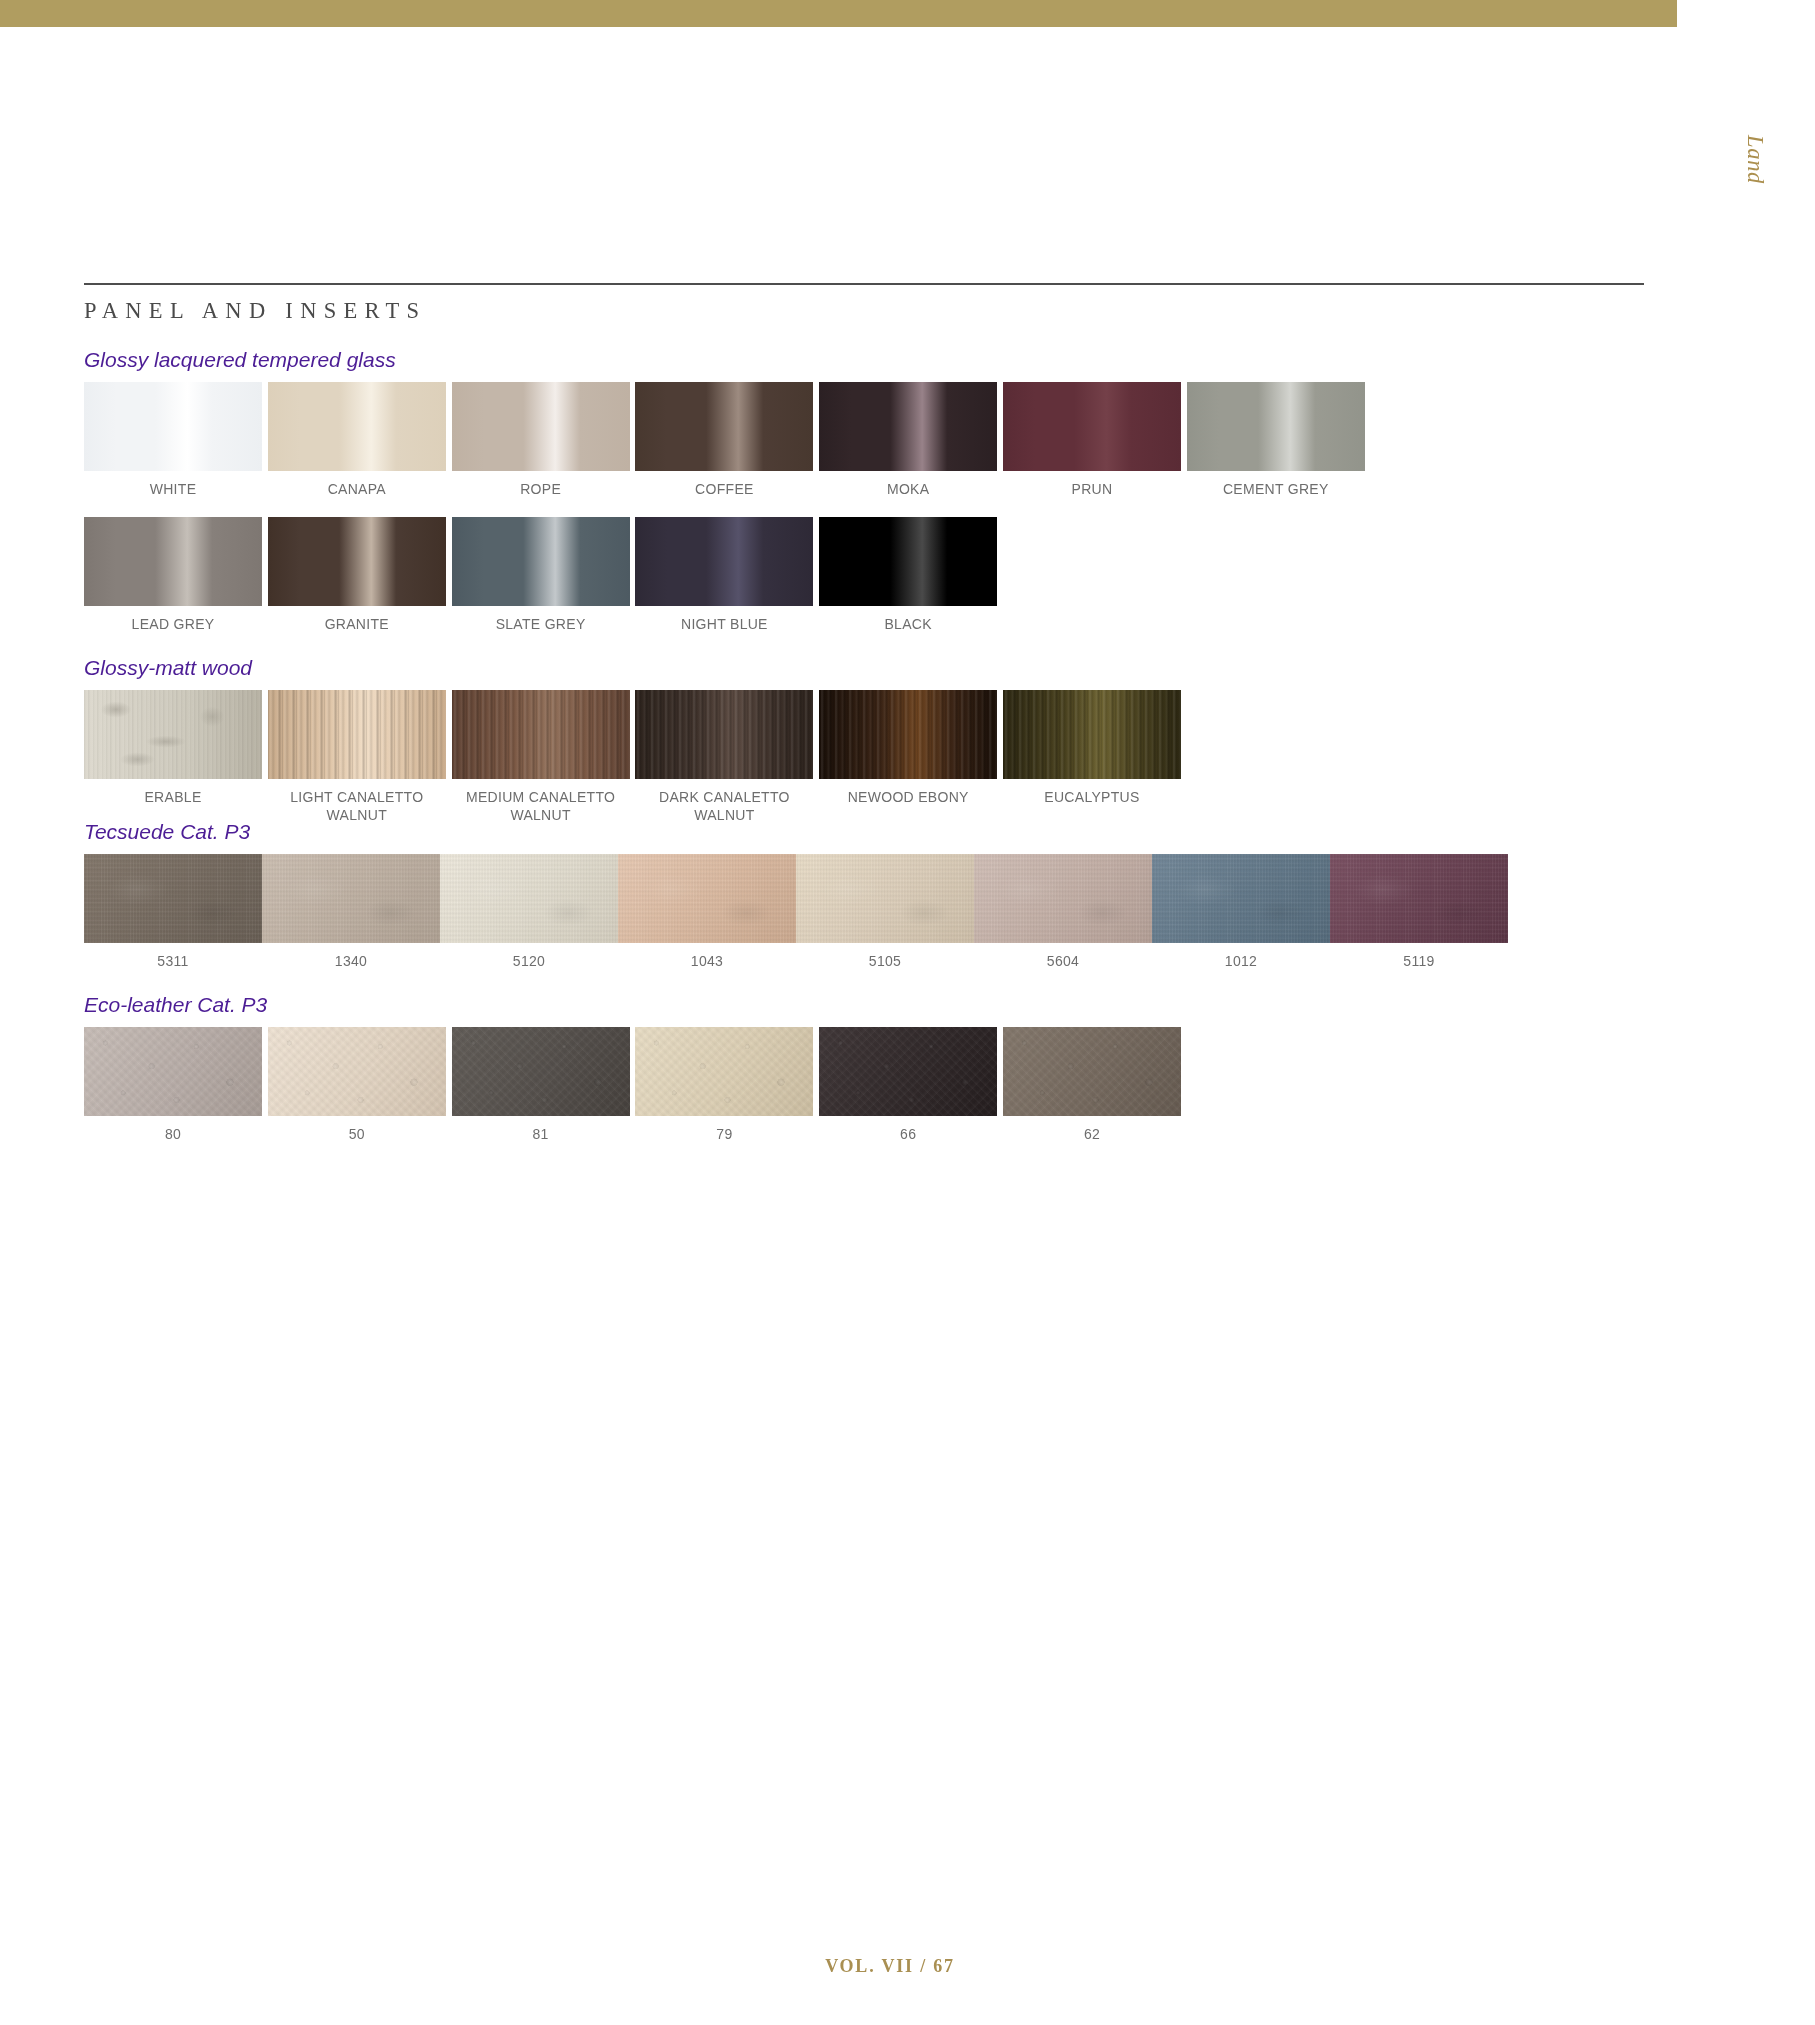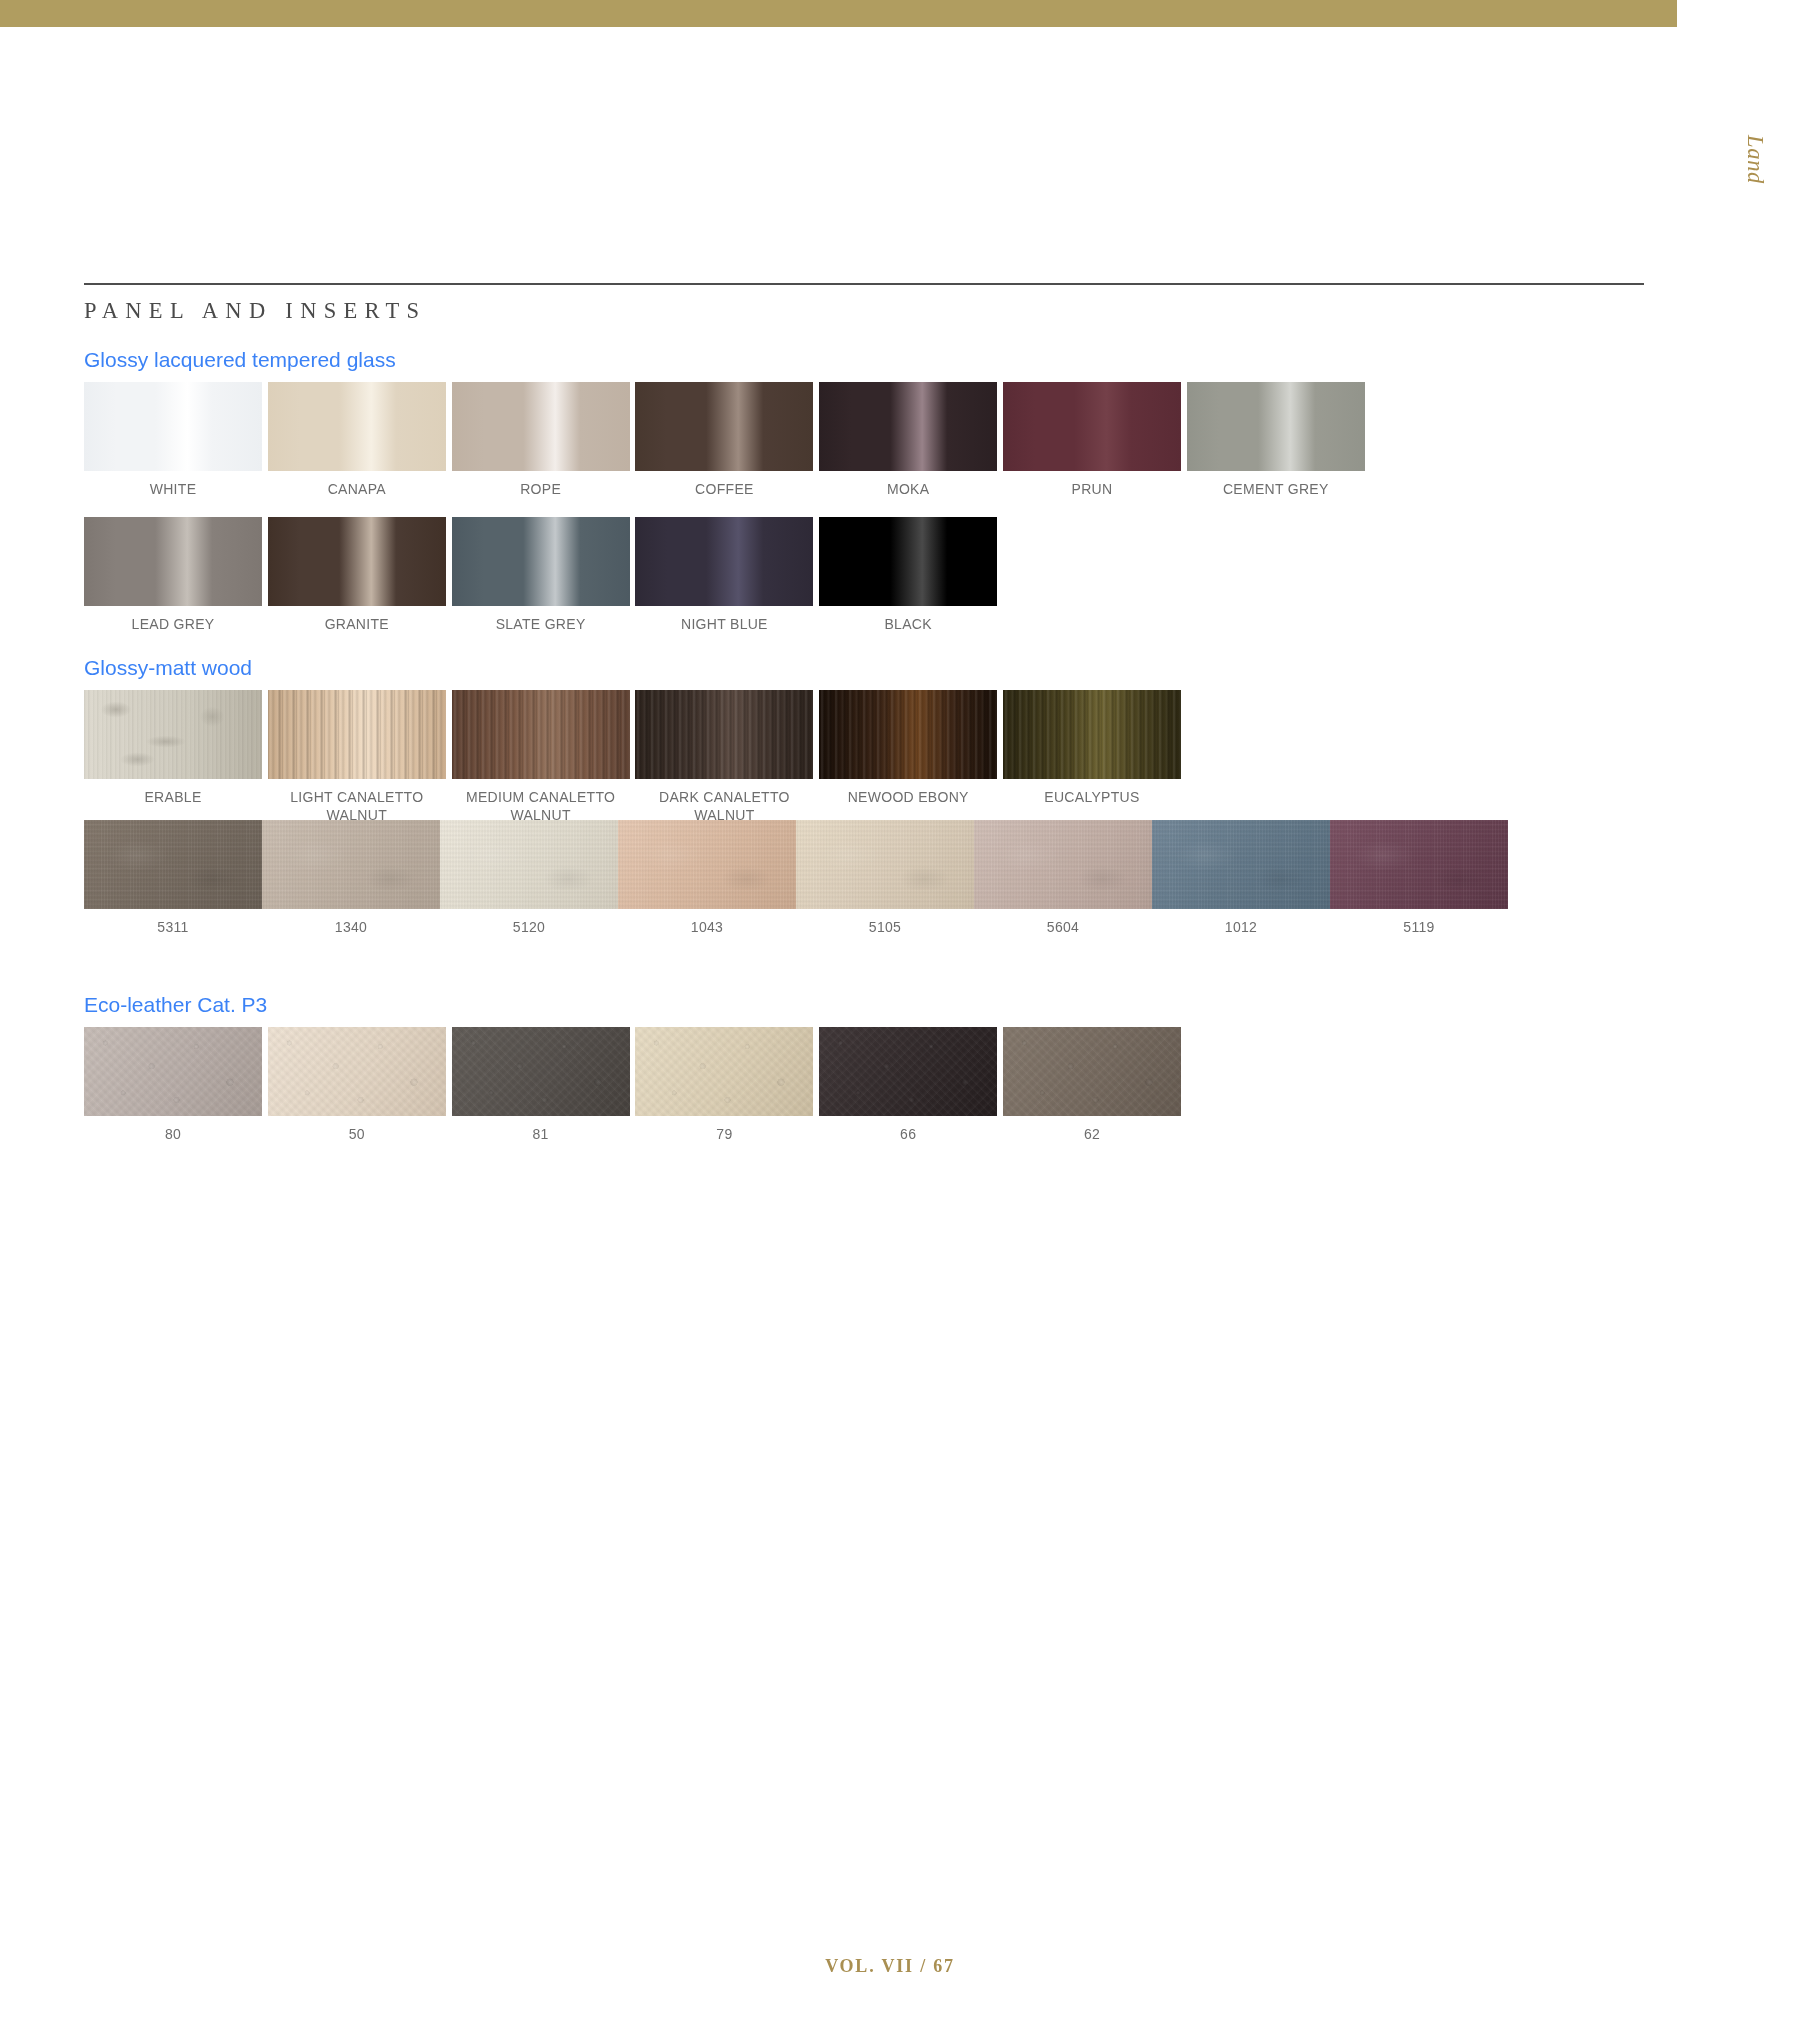--- a/index.html
+++ b/index.html
@@ -63,22 +63,23 @@
 
   
   .section {
     position: absolute;
     left: 84px;
     width: 1560px;
   }
 
   .section-title {
     font-family: "Liberation Sans", sans-serif;
+    font-style: italic;
     font-size: 21px;
-    color: #3b82f6;
+    color: #4c1d95;
     margin: 0 0 10.2px 0;
     white-space: nowrap;
     font-weight: 300;
   }
 
   .swatch-row {
     display: flex;
     flex-direction: row;
     align-items: flex-start;
     gap: 5.8px;
@@ -211,20 +212,21 @@
           <div class="swatch" title="NEWOOD EBONY" style="background: repeating-linear-gradient(to right, rgba(0, 0, 0, 0.16) 0px, rgba(0, 0, 0, 0) 1.5px, rgba(255, 255, 255, 0.1) 2.9px, rgba(0, 0, 0, 0.1) 5.1px, rgba(0, 0, 0, 0) 7.3px, rgba(255, 255, 255, 0.05) 9.5px, rgba(0, 0, 0, 0.18) 11.6px, rgba(0, 0, 0, 0) 14px), linear-gradient(to right, rgb(25, 15, 8) 0%, rgb(59, 36, 21) 35%, rgb(110, 68, 32) 55%, rgb(59, 36, 21) 75%, rgb(25, 15, 8) 100%);"></div>
           <div class="swatch-label">NEWOOD EBONY</div>
         </div>
         <div class="swatch-cell">
           <div class="swatch" title="EUCALYPTUS" style="background: repeating-linear-gradient(to right, rgba(0, 0, 0, 0.16) 0px, rgba(0, 0, 0, 0) 1.5px, rgba(255, 255, 255, 0.1) 2.9px, rgba(0, 0, 0, 0.1) 5.1px, rgba(0, 0, 0, 0) 7.3px, rgba(255, 255, 255, 0.05) 9.5px, rgba(0, 0, 0, 0.18) 11.6px, rgba(0, 0, 0, 0) 14px), linear-gradient(to right, rgb(44, 39, 18) 0%, rgb(74, 66, 31) 35%, rgb(108, 98, 49) 55%, rgb(74, 66, 31) 75%, rgb(44, 39, 18) 100%);"></div>
           <div class="swatch-label">EUCALYPTUS</div>
         </div>
       </div>
     </div>
     <div class="section" style="top: 820px;">
+      <div class="section-title">Tecsuede Cat. P3</div>
       <div class="swatch-row tight">
         <div class="swatch-cell">
           <div class="swatch" title="5311" style="background: repeating-linear-gradient(to right, rgba(255, 255, 255, 0.05) 0px, rgba(0, 0, 0, 0.04) 1.5px, rgba(0, 0, 0, 0) 2.9px), repeating-linear-gradient(rgba(255, 255, 255, 0.043) 0px, rgba(0, 0, 0, 0.035) 2.2px, rgba(0, 0, 0, 0) 4.4px), radial-gradient(44px 22px at 30% 40%, rgba(255, 255, 255, 0.07), rgba(0, 0, 0, 0) 70%), radial-gradient(36px 19px at 72% 66%, rgba(0, 0, 0, 0.06), rgba(0, 0, 0, 0) 70%), linear-gradient(135deg, rgb(133, 121, 109), rgb(119, 108, 97) 50%, rgb(104, 94, 84));"></div>
           <div class="swatch-label">5311</div>
         </div>
         <div class="swatch-cell">
           <div class="swatch" title="3103" style="background: repeating-linear-gradient(to right, rgba(255, 255, 255, 0.05) 0px, rgba(0, 0, 0, 0.04) 1.5px, rgba(0, 0, 0, 0) 2.9px), repeating-linear-gradient(rgba(255, 255, 255, 0.043) 0px, rgba(0, 0, 0, 0.035) 2.2px, rgba(0, 0, 0, 0) 4.4px), radial-gradient(44px 22px at 30% 40%, rgba(255, 255, 255, 0.07), rgba(0, 0, 0, 0) 70%), radial-gradient(36px 19px at 72% 66%, rgba(0, 0, 0, 0.06), rgba(0, 0, 0, 0) 70%), linear-gradient(135deg, rgb(206, 193, 180), rgb(192, 178, 164) 50%, rgb(176, 162, 148));"></div>
           <div class="swatch-label">1340</div>
         </div>
         <div class="swatch-cell">

